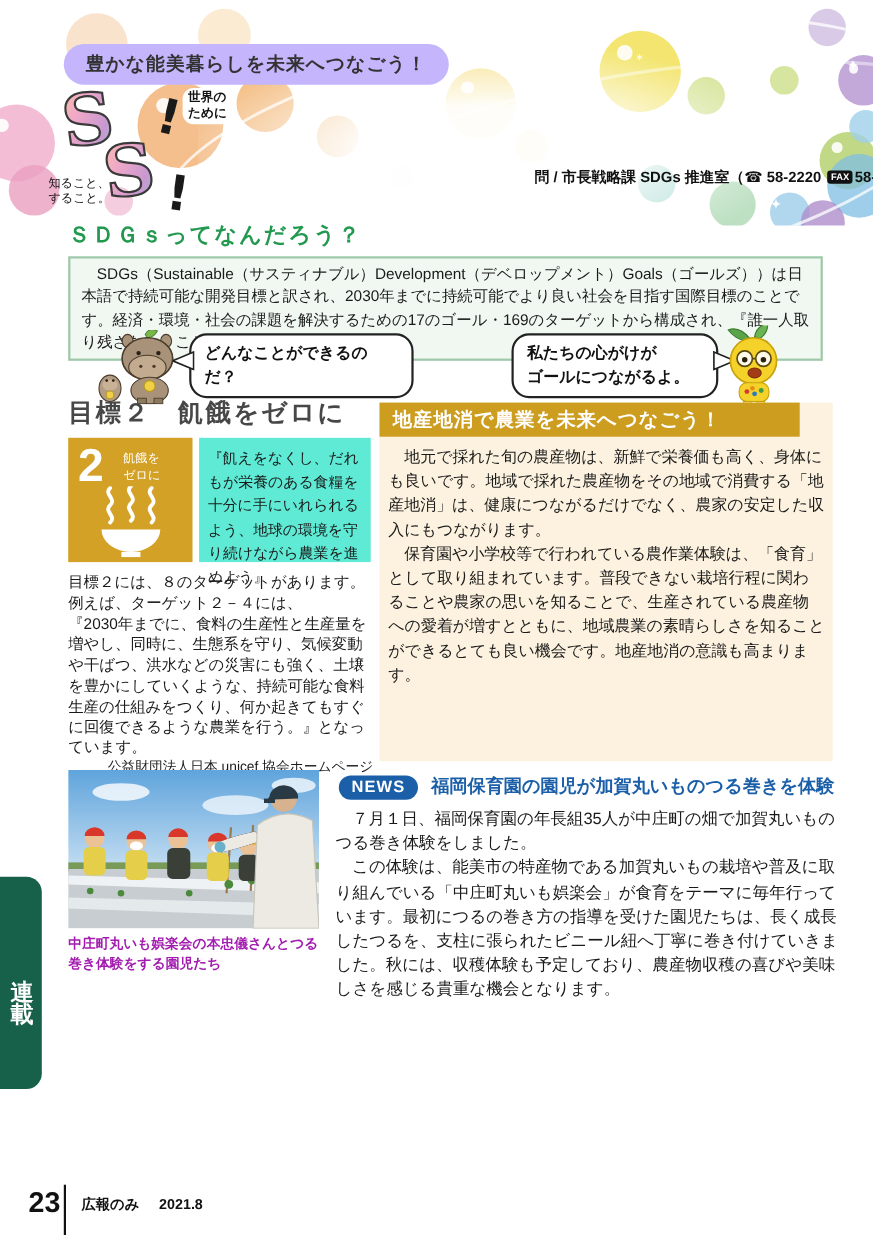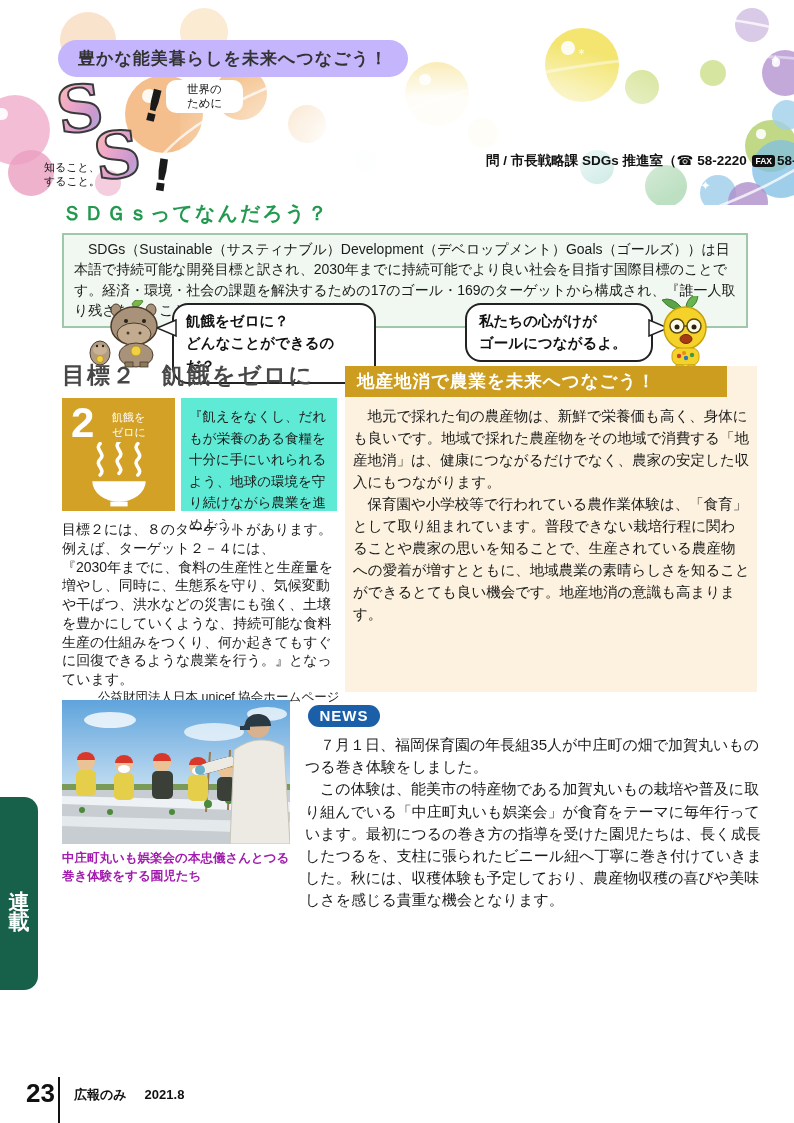--- a/index.html
+++ b/index.html
@@ -10,22 +10,22 @@
   .bb{position:absolute;border-radius:50%;}
   .bb .hl{position:absolute;left:22%;top:18%;width:18%;height:18%;border-radius:50%;background:rgba(255,255,255,.9);}
   .wave{position:absolute;border:3px solid rgba(255,255,255,.75);border-radius:50%;}
   .band-fade{position:absolute;left:180px;top:40px;width:520px;height:165px;
              background:radial-gradient(ellipse at 50% 60%, rgba(255,255,255,.95) 30%, rgba(255,255,255,0) 75%);}
   .sparkle{position:absolute;color:#fff;font-size:13px;}
   
   .tagline-pill{position:absolute;left:58px;top:40px;background:#c4b5fd;border-radius:20px;
                 padding:7px 20px;font-size:17px;font-weight:bold;color:#333;letter-spacing:1px;z-index:5;}
   .ss-logo{position:absolute;left:48px;top:64px;width:220px;height:135px;z-index:5;}
-  .ss-world{position:absolute;left:118px;top:16px;background:#fff;border-radius:10px;padding:2px 21px;
-            font-size:11.5px;font-weight:normal;color:#111;line-height:1.25;z-index:6;}
+  .ss-world{position:absolute;left:118px;top:16px;background:#fff;border-radius:10px;padding:2px 5px;
+            font-size:11.5px;font-weight:bold;color:#111;line-height:1.25;z-index:6;}
   .ss-know{position:absolute;left:-4px;top:96px;font-size:11px;font-weight:normal;color:#111;line-height:1.3;z-index:6;}
   .sdgs-block{position:absolute;left:283px;top:80px;z-index:5;}
   .sdgs-ruby{font-size:13px;font-weight:bold;color:#111;letter-spacing:1.5px;margin-left:6px;}
   .sdgs-title{font-family:"Liberation Serif","DejaVu Serif",serif;font-weight:bold;font-size:84px;
               line-height:.96;color:#0b0b0b;letter-spacing:-2px;}
   .contact{position:absolute;left:486px;top:152px;font-size:13.5px;font-weight:bold;color:#111;z-index:5;white-space:nowrap;}
   .fax-chip{display:inline-block;background:#111;color:#fff;font-size:8.5px;font-weight:bold;
             padding:1px 3px;border-radius:3px;vertical-align:1px;margin:0 2px;}
   
   .intro-heading{position:absolute;left:62px;top:200px;font-size:20px;font-weight:bold;
@@ -176,21 +176,20 @@
       <circle cx="9" cy="46" r="1.2" fill="#2a2118"></circle>
         <circle cx="15" cy="46" r="1.2" fill="#2a2118"></circle>
       <circle cx="12" cy="59" r="3.5" fill="#f2d045" stroke="#b89a20"></circle>
     </svg>
   </div>
 
   <div class="speech" style="left:172px;top:303px;width:176px;">
     <svg class="tail" style="left:-17px;top:14px;" width="20" height="18" viewBox="0 0 20 18">
       <polygon points="19,1 0,9 19,17" fill="#fff" stroke="#222" stroke-width="1.5"></polygon>
     </svg>
-    <div>飢餓をゼロに？</div>
     <div>どんなことができるのだ？</div>
   </div>
 
   <div class="speech" style="left:465px;top:303px;width:160px;">
     <svg class="tail" style="right:-17px;top:14px;" width="20" height="18" viewBox="0 0 20 18">
       <polygon points="1,1 20,9 1,17" fill="#fff" stroke="#222" stroke-width="1.5"></polygon>
     </svg>
     <div>私たちの心がけが</div>
     <div>ゴールにつながるよ。</div>
   </div>
@@ -244,20 +243,21 @@
 
   <div class="local-panel">
     <div class="local-header">地産地消で農業を未来へつなごう！</div>
     <div class="local-body">
       <p>　地元で採れた旬の農産物は、新鮮で栄養価も高く、身体にも良いです。地域で採れた農産物をその地域で消費する「地産地消」は、健康につながるだけでなく、農家の安定した収入にもつながります。</p>
       <p>　保育園や小学校等で行われている農作業体験は、「食育」として取り組まれています。普段できない栽培行程に関わることや農家の思いを知ることで、生産されている農産物への愛着が増すとともに、地域農業の素晴らしさを知ることができるとても良い機会です。地産地消の意識も高まります。</p>
     </div>
   </div>
 
   <div class="news-badge">NEWS</div>
+  <div class="news-headline">福岡保育園の園児が加賀丸いものつる巻きを体験</div>
   <div class="news-body">
     <p>　７月１日、福岡保育園の年長組35人が中庄町の畑で加賀丸いものつる巻き体験をしました。</p>
     <p>　この体験は、能美市の特産物である加賀丸いもの栽培や普及に取り組んでいる「中庄町丸いも娯楽会」が食育をテーマに毎年行っています。最初につるの巻き方の指導を受けた園児たちは、長く成長したつるを、支柱に張られたビニール紐へ丁寧に巻き付けていきました。秋には、収穫体験も予定しており、農産物収穫の喜びや美味しさを感じる貴重な機会となります。</p>
   </div>
 
   <div class="news-photo">
     <svg width="228" height="144" viewBox="0 0 228 144">
       <defs>
         <linearGradient id="skyg" x1="0" y1="0" x2="0" y2="1">
           <stop offset="0" stop-color="#5fa4dc"></stop>

